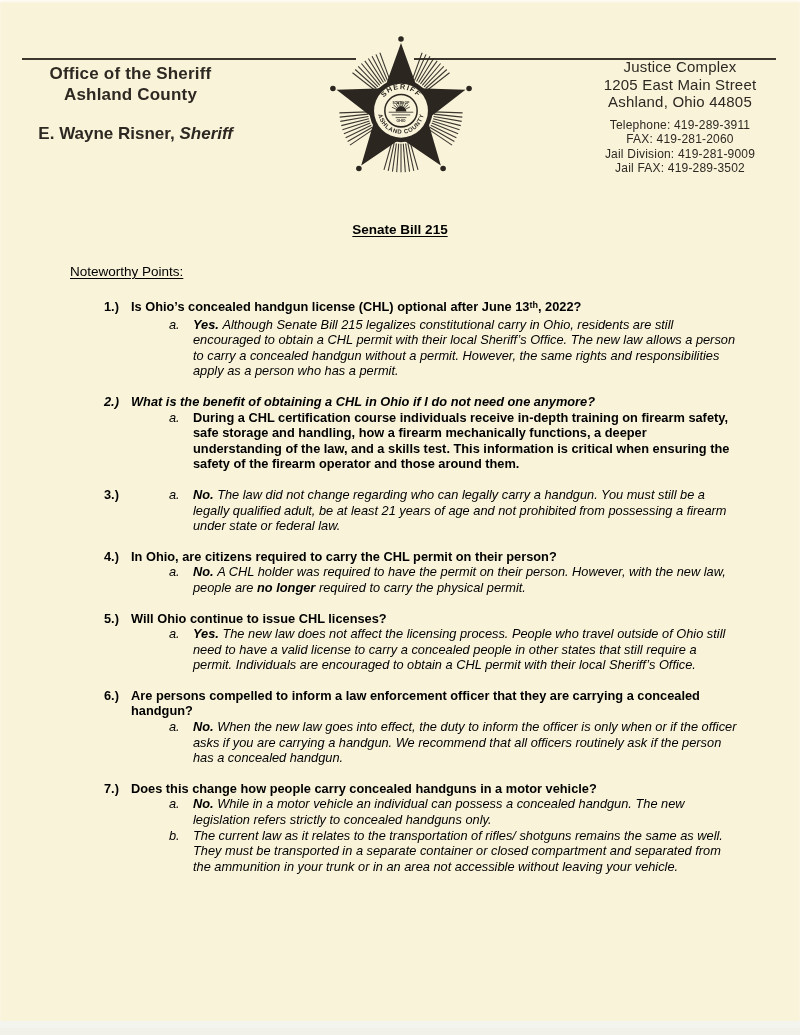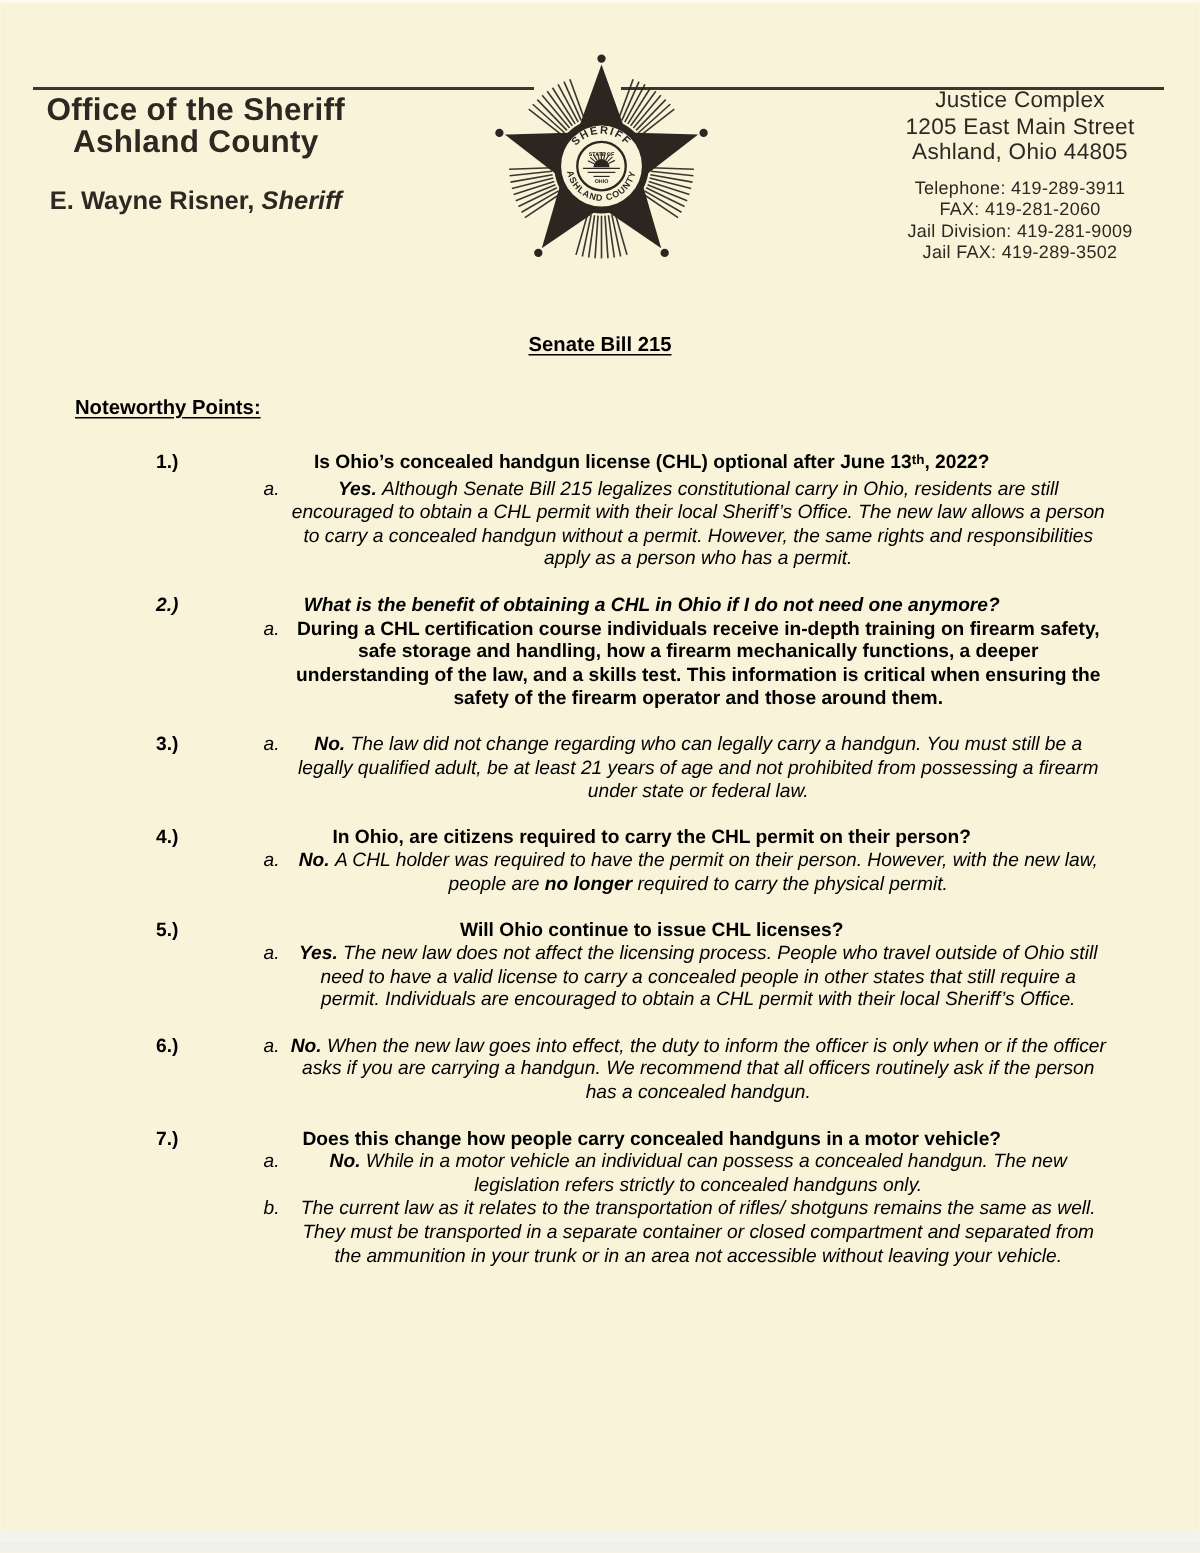--- a/index.html
+++ b/index.html
@@ -12,45 +12,45 @@
     position:absolute;left:0;top:0;width:800px;height:1028px;
     background:#f8f3d9;
     box-shadow:inset 0 2px 2px rgba(255,255,255,.7);
   }
   
   .letterhead{position:relative;height:200px;color:#2d2922;}
   .rule{position:absolute;top:58px;height:2px;background:#3b372e;}
   .rule-left{left:22px;width:334px;}
   .rule-right{left:414px;width:362px;}
   .office-block{position:absolute;top:63px;left:28px;width:205px;text-align:center;}
-  .office-line{font-size:21px;line-height:21px;font-weight:bold;letter-spacing:.2px;}
-  .sheriff-line{margin-top:19px;font-size:17px;font-weight:bold;white-space:nowrap;}
+  .office-line{font-size:17px;line-height:21px;font-weight:bold;letter-spacing:.2px;}
+  .sheriff-line{margin-top:19px;font-size:17px;font-weight:bold;white-space:nowrap;text-align:right;}
   .sheriff-line .title-italic{font-style:italic;}
   .address-block{position:absolute;top:58px;left:555px;width:250px;text-align:center;}
   .address-line{font-size:15px;line-height:17.5px;letter-spacing:.2px;}
   .phone-block{margin-top:7px;}
   .phone-line{font-size:12px;line-height:14.5px;letter-spacing:.2px;}
   .badge{position:absolute;left:324px;top:30px;width:154px;height:166px;}
   
   .doc{color:#000000;}
   .doc-title{
     margin:22px 0 0 0;text-align:center;
     font-size:13.5px;font-weight:bold;
     text-decoration:underline;text-underline-offset:2px;
   }
   .section-heading{
-    margin:27px 0 0 50px;display:inline-block;
-    font-size:13.5px;font-weight:bold;
+    margin:27px 0 0 70px;display:inline-block;
+    font-size:13.5px;font-weight:normal;
     text-decoration:underline;text-underline-offset:2px;
   }
   .qa-list{margin:19px 0 0 104px;width:634px;}
   .item{display:flex;margin-bottom:15px;font-size:12.8px;line-height:15.6px;}
   .item.q-bold-italic{font-style:italic;}
   .qnum{width:27px;flex-shrink:0;font-weight:bold;}
-  .qtext{flex:1;text-align:center;}
+  .qtext{flex:1;}
   .question-line{font-weight:bold;}
   .answer{display:flex;margin-left:38px;font-weight:normal;font-style:normal;}
   .amarker{width:24px;flex-shrink:0;font-style:italic;}
   .abody{flex:1;}
   .abody.a-italic{font-style:italic;}
   .abody.a-bold{font-weight:bold;font-style:normal;}
   .seg-bold{font-weight:bold;}
   sup{font-size:9px;position:relative;top:-3px;vertical-align:baseline;}
   .bottom-edge{position:absolute;left:0;bottom:0;width:800px;height:7px;background:#f4f4ee;}
 </style>
@@ -224,20 +224,21 @@
             <div class="question-line"><span>Will Ohio continue to issue CHL licenses?</span></div>
             <div class="answer">
               <span class="amarker">a.</span>
               <div class="abody a-italic"><span class="seg-bold">Yes. </span><span>The new law does not affect the licensing process. People who travel outside of Ohio still need to have a valid license to carry a concealed people in other states that still require a permit. Individuals are encouraged to obtain a CHL permit with their local Sheriff’s Office.</span></div>
             </div>
           </div>
         </div>
         <div class="item">
           <span class="qnum">6.)</span>
           <div class="qtext">
+            <div class="question-line"><span>Are persons compelled to inform a law enforcement officer that they are carrying a concealed handgun?</span></div>
             <div class="answer">
               <span class="amarker">a.</span>
               <div class="abody a-italic"><span class="seg-bold">No. </span><span>When the new law goes into effect, the duty to inform the officer is only when or if the officer asks if you are carrying a handgun. We recommend that all officers routinely ask if the person has a concealed handgun.</span></div>
             </div>
           </div>
         </div>
         <div class="item">
           <span class="qnum">7.)</span>
           <div class="qtext">
             <div class="question-line"><span>Does this change how people carry concealed handguns in a motor vehicle?</span></div>

